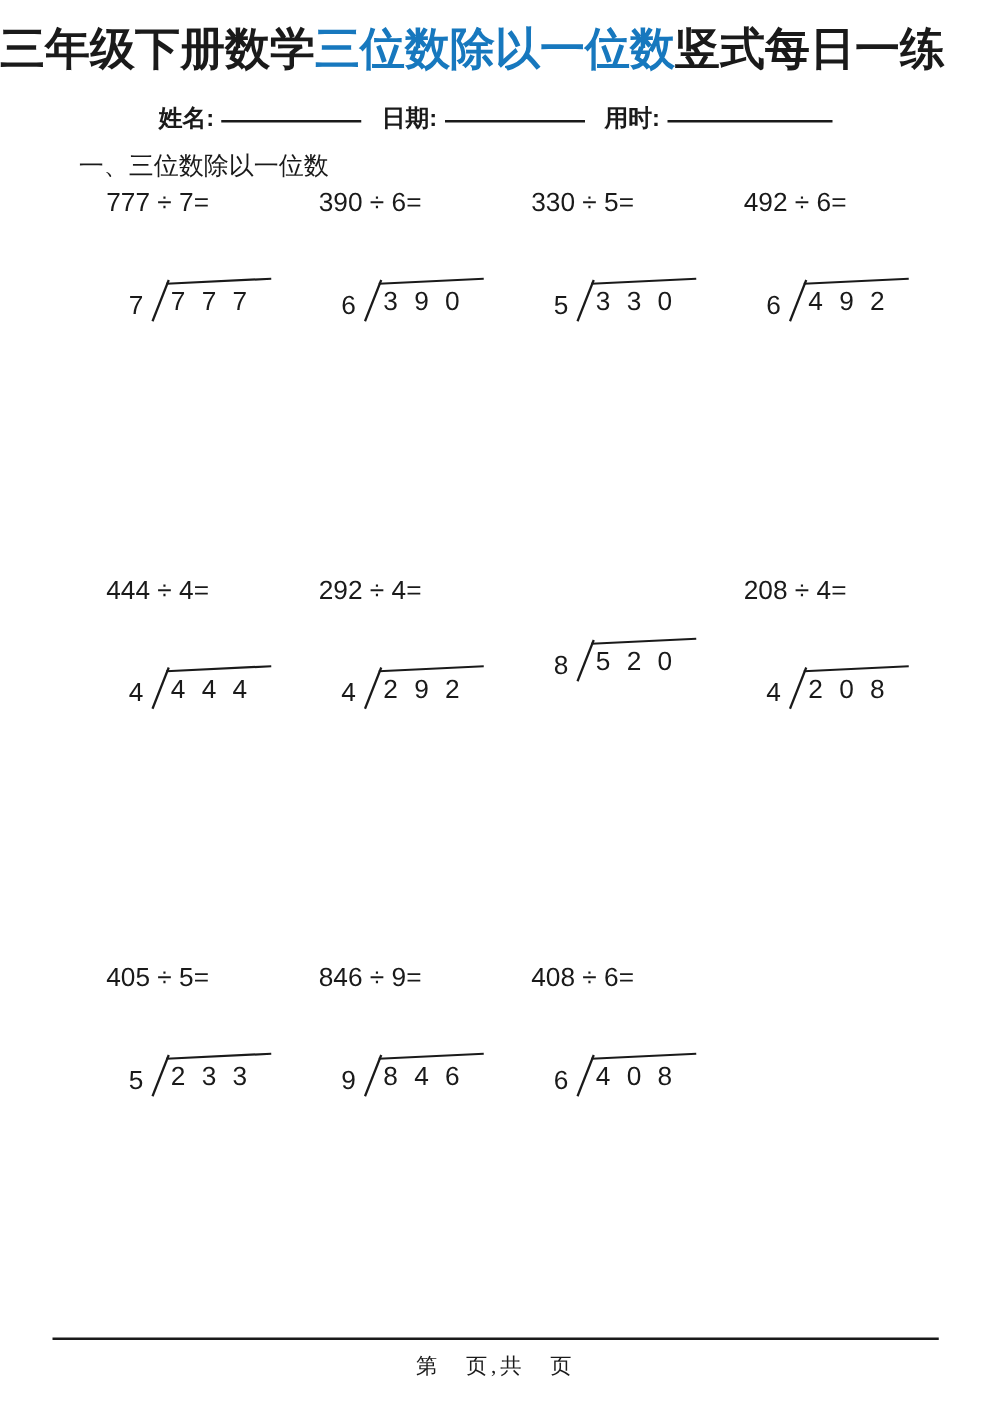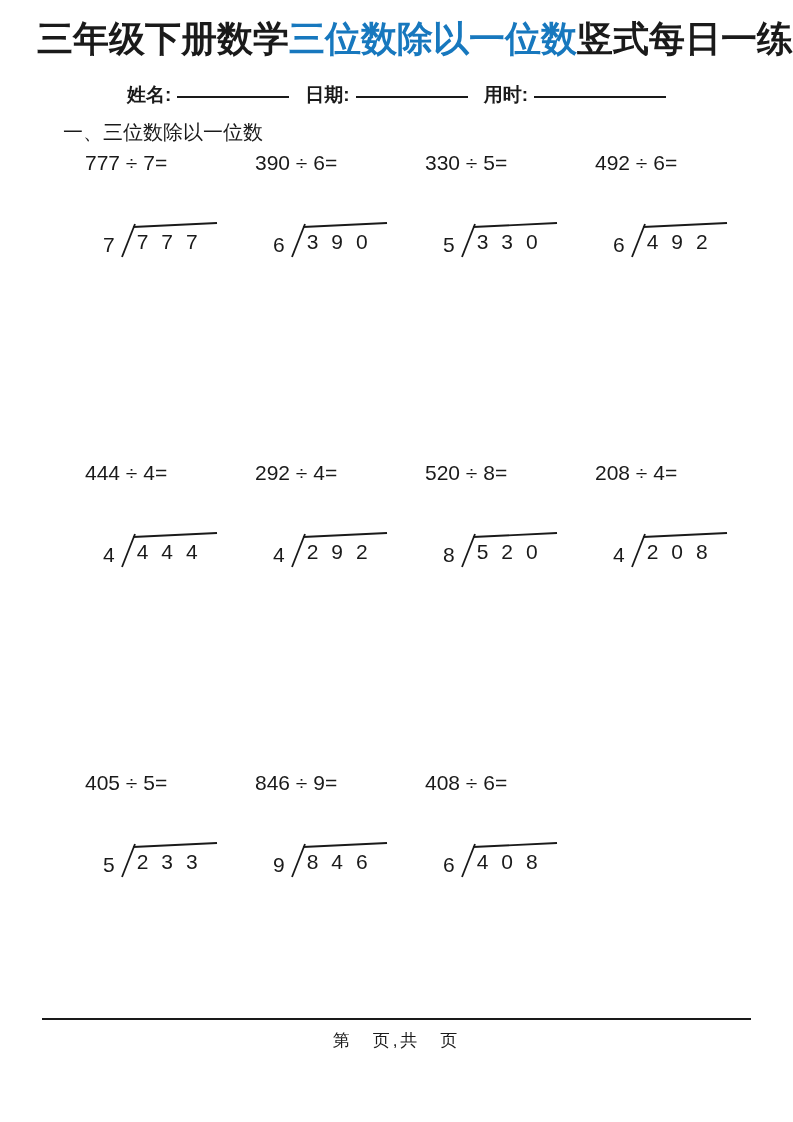--- a/index.html
+++ b/index.html
@@ -10,21 +10,21 @@
     color: #1a1a1a;
   }
   .page {
     position: relative;
     width: 793px; height: 1122px;
     background: #ffffff;
     overflow: hidden;
   }
   .title {
     margin-top: 18px;
-    text-align: right;
+    text-align: left;
     font-size: 36px;
     font-weight: bold;
     line-height: 1.18;
     white-space: nowrap;
     letter-spacing: 0px;
   }
   .meta-row {
     margin-top: 22px;
     display: flex;
     justify-content: center;
@@ -89,22 +89,23 @@
   }
   .dividend {
     font-size: 21px;
     line-height: 1;
     letter-spacing: 13px;
     white-space: nowrap;
   }
   .footer {
     position: absolute;
     left: 42px; right: 42px;
-    top: 1018px;
+    top: 1070px;
     border-top: 2px solid #1a1a1a;
+    font-family: Liberation Serif, serif;
   }
   .footer-text {
     margin-top: 9px;
     text-align: center;
     font-size: 17px;
     letter-spacing: 3px;
   }
 </style>
 </head>
 <body>
@@ -211,21 +212,20 @@
           <svg class="bracket" viewBox="0 0 102 38" preserveAspectRatio="none">
               <path d="M4 37 L17 4" stroke="#1a1a1a" stroke-width="1.8" fill="none"></path>
               <path d="M15 7 L99 3" stroke="#1a1a1a" stroke-width="1.8" fill="none"></path>
             </svg>
           <span class="dividend">292</span>
         </span>
       </div>
     </div>
 
     <div class="cell">
-      <div class="expr">520 ÷ 8=</div>
       <div class="longdiv">
         <span class="divisor">8</span>
         <span class="dd-wrap">
           <svg class="bracket" viewBox="0 0 102 38" preserveAspectRatio="none">
               <path d="M4 37 L17 4" stroke="#1a1a1a" stroke-width="1.8" fill="none"></path>
               <path d="M15 7 L99 3" stroke="#1a1a1a" stroke-width="1.8" fill="none"></path>
             </svg>
           <span class="dividend">520</span>
         </span>
       </div>

